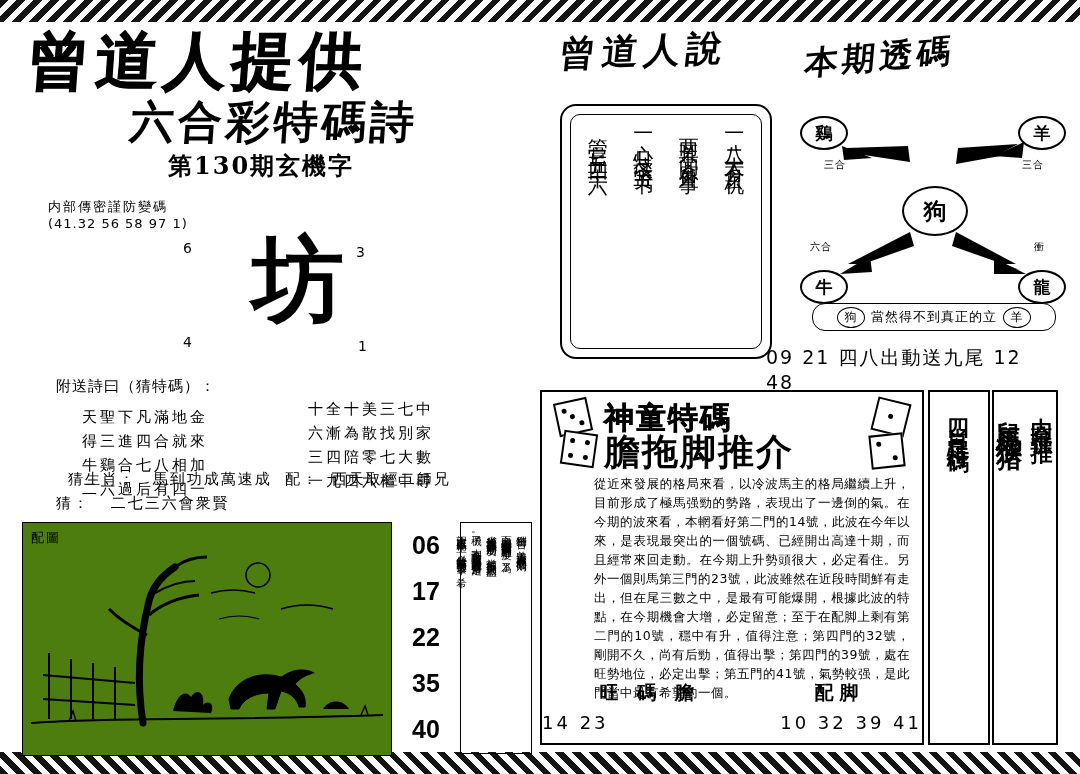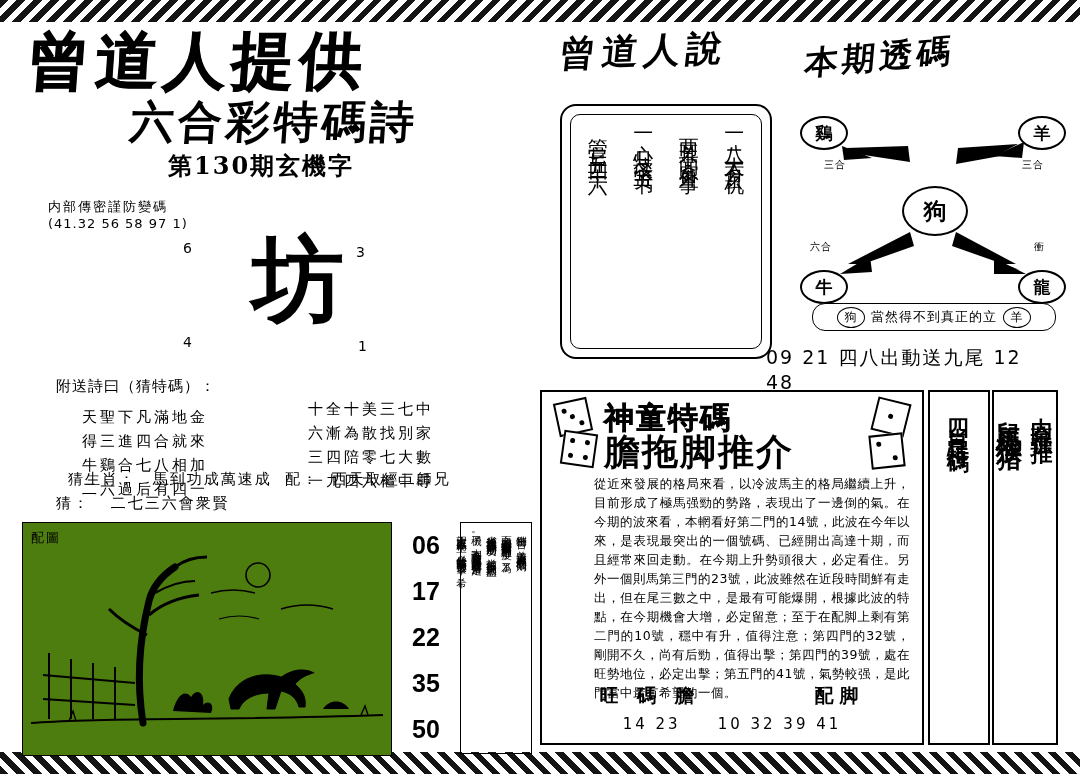--- a/index.html
+++ b/index.html
@@ -155,21 +155,21 @@
     font-family:"DejaVu Serif","Liberation Serif",serif;
     font-size:36px;font-weight:bold;letter-spacing:2px;
   }
   .dice{position:absolute;border:2px solid #000;width:30px;height:30px;background:#fff;}
   .dice .pip{position:absolute;width:5px;height:5px;border-radius:50%;background:#000;}
   .art-body{
     padding:4px 12px 0 12px;font-size:12.5px;line-height:19px;text-align:justify;letter-spacing:.5px;margin-left:40px;
   }
   .art-foot{position:absolute;left:0;bottom:10px;width:100%;}
   .art-foot .lbls{display:flex;justify-content:space-around;font-size:19px;font-weight:bold;letter-spacing:6px;margin-bottom:6px;}
-  .art-foot .vals{display:flex;justify-content:center;font-size:15px;letter-spacing:3px;gap:37px;}
+  .art-foot .vals{display:flex;justify-content:space-between;font-size:18px;letter-spacing:3px;gap:37px;}
 
   
   .vpanel{position:absolute;top:390px;height:355px;border:2px solid #000;box-sizing:border-box;background:#fff;}
   .vp1{left:928px;width:62px;}
   .vp2{left:992px;width:66px;}
   .vtext{
     writing-mode:vertical-rl;text-orientation:upright;
     font-family:"DejaVu Serif","Liberation Serif",serif;
     font-weight:bold;letter-spacing:8px;
   }
@@ -266,21 +266,21 @@
         <path d="M46 198 l4 -10 l3 10" fill="none" stroke="#000" stroke-width="1.4"></path>
         <path d="M338 192 l4 -9 l3 9" fill="none" stroke="#000" stroke-width="1.4"></path>
       </svg>
     </div>
 
     <div class="numcol">
       <div>06</div>
       <div>17</div>
       <div>22</div>
       <div>35</div>
-      <div>50</div>
+      <div>40</div>
     </div>
 
     <div class="notice">
       <div class="vcols">
         <div class="vcol">特别警告：曾道人玄機專家的心鼠則</div>
         <div class="vcol">而心誠與否則看你對本刊的經程度了，為了</div>
         <div class="vcol">省幾塊錢去買强剧件的朋友，當然得不到真正的立</div>
         <div class="vcol">機了。本刊許多玄機只有用件才能够看得清楚</div>
         <div class="vcol">望大家以原件為主，必然能够幫助你大發一筆，希</div>
       </div>

